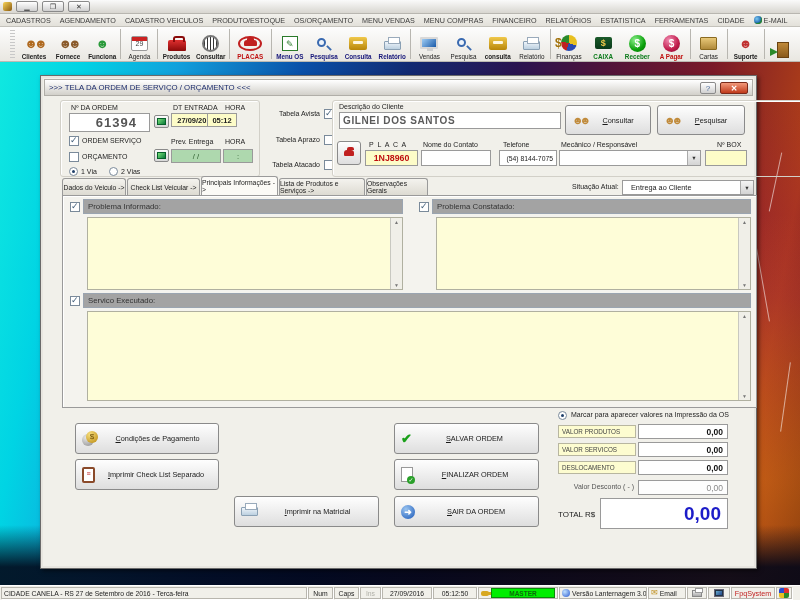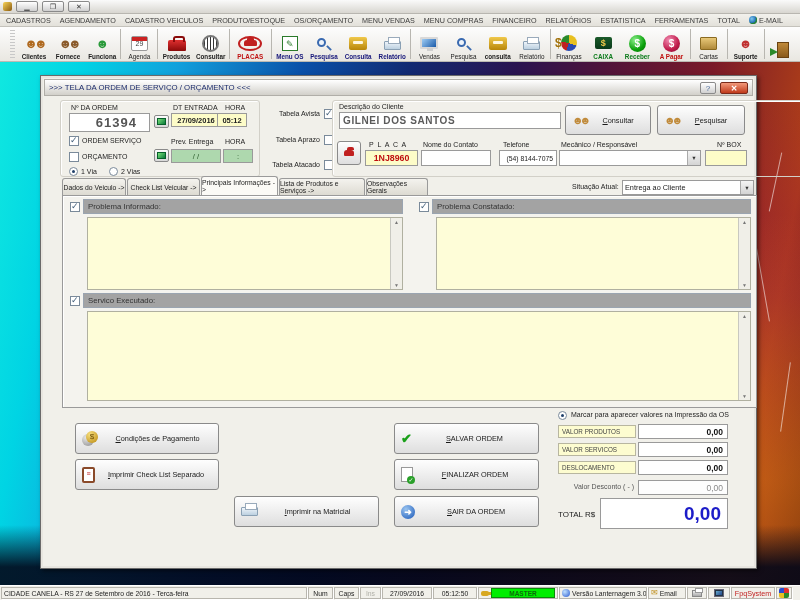--- a/index.html
+++ b/index.html
@@ -120,21 +120,21 @@
   .cb.checked::after { content:"✓"; position:absolute; left:0px; top:-2px; font-size:9px; color:#44607a; }
   .radio { position:absolute; width:9px; height:9px; border-radius:50%; background:#fff; border:1px solid #7a8a9a; }
   .radio.sel::after { content:""; position:absolute; left:2px; top:2px; width:3px; height:3px; border-radius:50%; background:#20406a; }
 
   .btn { position:absolute; border:1px solid #8a8a8a; border-radius:3px;
     background:linear-gradient(#fefefe,#dedede); display:flex; align-items:center; padding:0 6px; gap:5px; }
   .btn .btn-label { flex:1; text-align:center; font-size:7.3px; color:#1a1a1a; display:block; }
   .ulf::first-letter { text-decoration:underline; }
 
   .dropdown { position:absolute; background:#fff; border:1px solid #9a9a9a; display:flex; align-items:center; }
-  .dropdown .dd-text { flex:1; font-size:7.3px; color:#222; padding:0 2px; white-space:nowrap; overflow:hidden; }
+  .dropdown .dd-text { flex:1; font-size:7.3px; color:#222; padding:0 8px; white-space:nowrap; overflow:hidden; }
   .dd-btn { width:13px; align-self:stretch; background:linear-gradient(#f4f4f4,#d4d4d4);
     border-left:1px solid #aaa; font-size:5.5px; color:#333; display:flex; align-items:center; justify-content:center; }
 
   
   .tab { position:absolute; top:0; height:17px; border:1px solid #9a9a9a; border-bottom:none;
     border-radius:3px 3px 0 0; background:linear-gradient(#f4f3ee,#dddbd2);
     font-size:6.8px; color:#222; display:flex; align-items:center; justify-content:center; }
   .tab.active { background:#fbfaf6; height:19px; top:-2px; z-index:3; font-weight:normal; }
   .tab-strip { position:absolute; left:18px; top:82px; width:695px; height:17px; }
   #tab-panel { position:absolute; left:18px; top:99px; width:695px; height:213px;
@@ -205,21 +205,21 @@
   <span class="menu-item">AGENDAMENTO</span>
   <span class="menu-item">CADASTRO VEICULOS</span>
   <span class="menu-item">PRODUTO/ESTOQUE</span>
   <span class="menu-item">OS/ORÇAMENTO</span>
   <span class="menu-item">MENU VENDAS</span>
   <span class="menu-item">MENU COMPRAS</span>
   <span class="menu-item">FINANCEIRO</span>
   <span class="menu-item">RELATÓRIOS</span>
   <span class="menu-item">ESTATISTICA</span>
   <span class="menu-item">FERRAMENTAS</span>
-  <span class="menu-item">TOTAL</span>
+  <span class="menu-item">CIDADE</span>
   <span id="menu-email" class="menu-item">
     <span id="email-globe"></span>
     <span>E-MAIL</span>
   </span>
 </div>
 
 <div id="toolbar">
   <span id="toolbar-grip"></span>
   <div class="tb-item">
     <span class="tb-ico">
@@ -382,21 +382,21 @@
 
     <div class="grpbox" style="left:16px; top:4px; width:200px; height:77px">
       <span class="lbl" style="left:10px; top:3px">Nº DA ORDEM</span>
       <div class="field" style="left:8px; top:12px; width:81px; height:19px; justify-content:flex-end; padding-right:12px; font-size:13px; font-weight:bold; color:#555; letter-spacing:1px">61394</div>
       <span class="minibtn" style="left:93px; top:14px">
           <span class="gsq"></span>
         </span>
       <span class="lbl" style="left:112px; top:3px">DT ENTRADA</span>
       <div class="field yellow" style="left:110px; top:12px; width:50px; height:14px; justify-content:center">27/09/2016</div>
       <span class="lbl" style="left:164px; top:3px">HORA</span>
-      <div class="field yellow" style="left:156px; top:12px; width:30px; height:14px; justify-content:center">05:12</div>
+      <div class="field yellow" style="left:146px; top:12px; width:30px; height:14px; justify-content:center">05:12</div>
       <span class="cb checked" style="left:8px; top:35px"></span>
       <span class="lbl" style="left:21px; top:36px">ORDEM SERVIÇO</span>
       <span class="cb" style="left:8px; top:51px"></span>
       <span class="lbl" style="left:21px; top:52px">ORÇAMENTO</span>
       <span class="lbl" style="left:110px; top:37px">Prev. Entrega</span>
       <span class="lbl" style="left:164px; top:37px">HORA</span>
       <span class="minibtn" style="left:93px; top:48px">
           <span class="gsq"></span>
         </span>
       <div class="field green" style="left:110px; top:48px; width:50px; height:14px">/  /</div>

